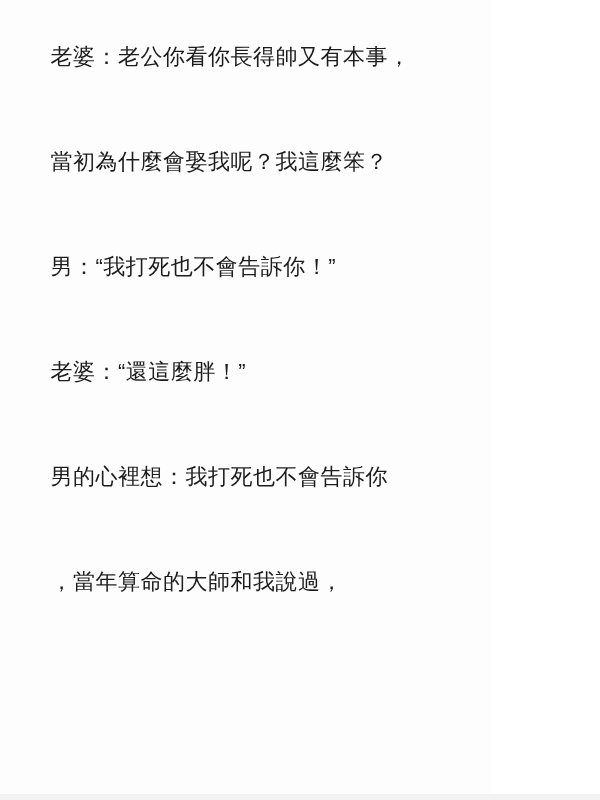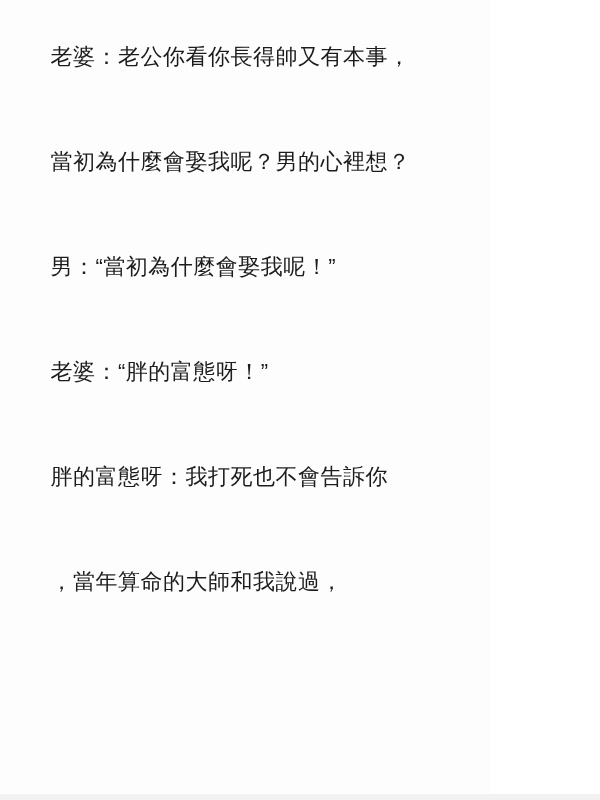--- a/index.html
+++ b/index.html
@@ -46,35 +46,35 @@
 </head>
 <body>
 
 <div class="page">
 
   <p class="line">
     <span class="txt">老婆：老公你看你長得帥又有本事，</span>
   </p>
 
   <p class="line">
-    <span class="txt">當初為什麼會娶我呢？男的心裡想？</span>
+    <span class="txt">當初為什麼會娶我呢？我這麼笨？</span>
   </p>
 
   <p class="line">
-    <span class="txt">男：“當初為什麼會娶我呢！”</span>
+    <span class="txt">男：“我打死也不會告訴你！”</span>
   </p>
 
   <p class="line">
-    <span class="txt">老婆：“胖的富態呀！”</span>
+    <span class="txt">老婆：“還這麼胖！”</span>
   </p>
 
 
 
   <p class="line">
-    <span class="txt">胖的富態呀：我打死也不會告訴你</span>
+    <span class="txt">男的心裡想：我打死也不會告訴你</span>
   </p>
 
   <p class="line">
     <span class="txt">，當年算命的大師和我說過，</span>
   </p>
 
   <div class="bottom-edge"></div>
 </div>
 
 </body></html>

